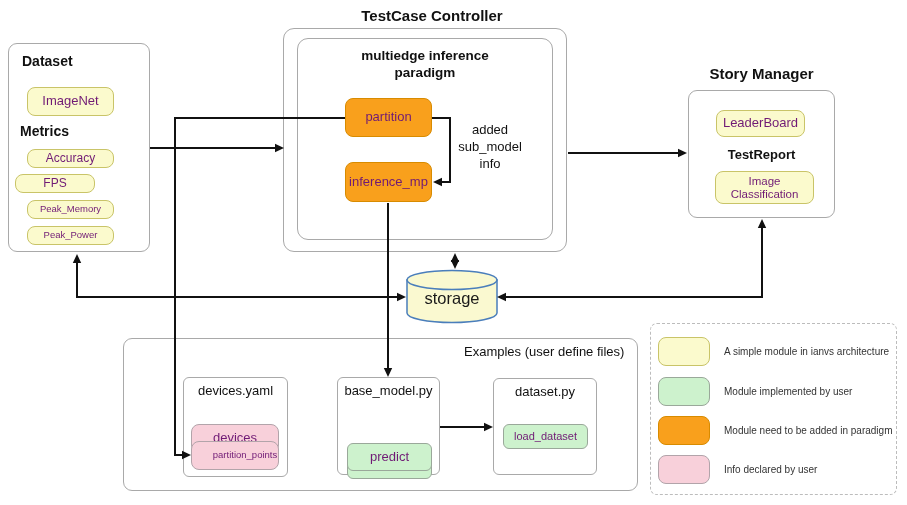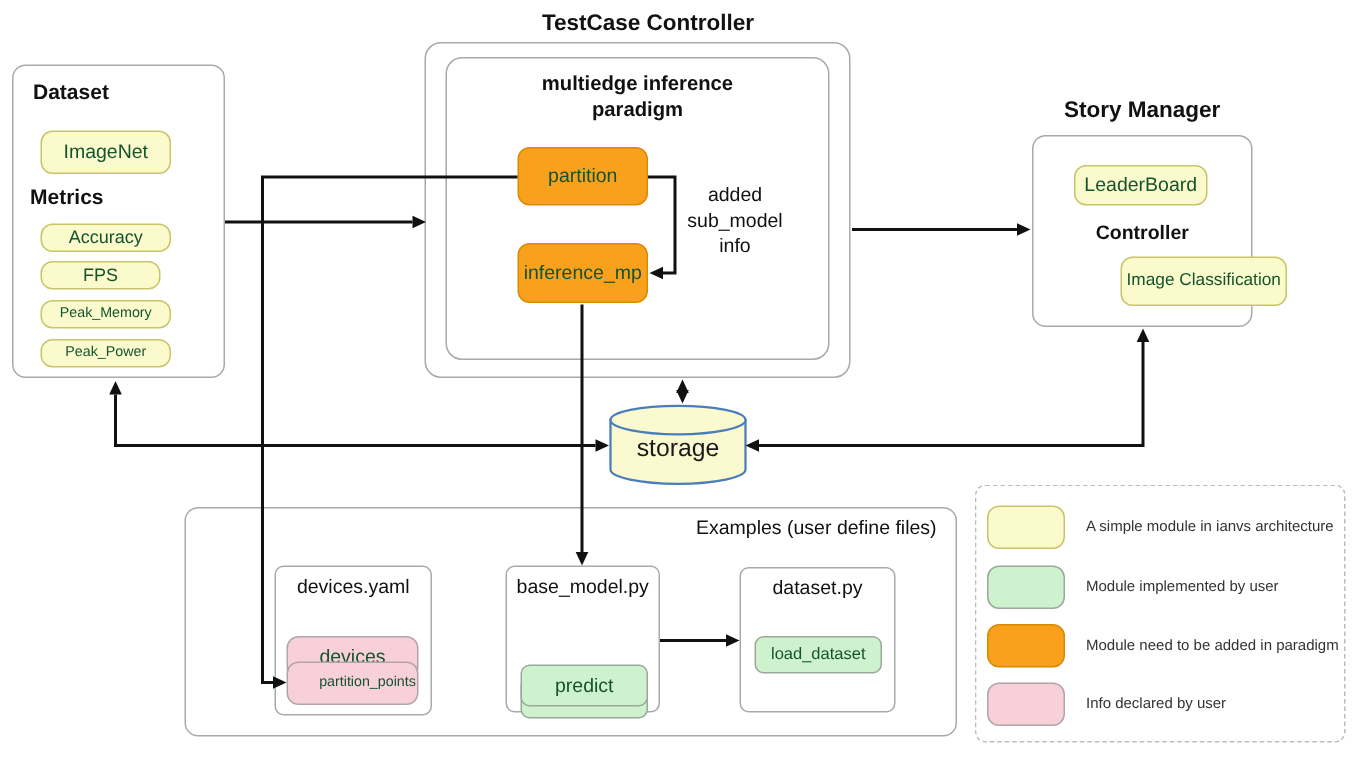--- a/index.html
+++ b/index.html
@@ -1,21 +1,21 @@
 <!DOCTYPE html>
 <html><head>
 <meta charset="utf-8">
 <style>
   html,body{margin:0;padding:0;background:#fff;}
   .canvas{position:relative;width:907px;height:505px;background:#ffffff;overflow:hidden;
           font-family:"Liberation Sans",sans-serif;color:#111;}
   .box{position:absolute;background:#fff;border:1.3px solid #a9a9a9;border-radius:9px;box-sizing:border-box;}
   .dashed{border:1.3px dashed #bcbcbc;border-radius:7px;background:#fff;}
   .module{position:absolute;display:flex;align-items:center;justify-content:center;text-align:center;
-          border-radius:8px;box-sizing:border-box;line-height:1.1;color:#14532d;}
+          border-radius:8px;box-sizing:border-box;line-height:1.1;color:#701a75;}
   .yellow{background:#fbfacd;border:1.2px solid #c9c468;}
   .green{background:#cdf2cd;border:1.2px solid #9aa89a;}
   .orange{background:#f9a01c;border:1.5px solid #d88b00;}
   .pink{background:#f8d0da;border:1.2px solid #b2a4aa;}
   .lbl{position:absolute;white-space:nowrap;}
   .bold{font-weight:bold;}
   .ctr{text-align:center;}
   .f15{font-size:15px;} .f14{font-size:14px;} .f13{font-size:13px;} .f135{font-size:13.5px;}
   .f12{font-size:12px;} .f115{font-size:11.5px;} .f11{font-size:11px;} .f95{font-size:9.5px;}
   .wrap{white-space:normal;}
@@ -28,39 +28,39 @@
 </head>
 <body>
 
 <div class="canvas">
 
   <div class="box" style="left:8px;top:43px;width:142px;height:209px;"></div>
   <div class="lbl bold f14" style="left:22px;top:53px;">Dataset</div>
   <div class="module yellow f13" style="left:27px;top:87px;width:87px;height:29px;">ImageNet</div>
   <div class="lbl bold f14" style="left:20px;top:123px;">Metrics</div>
   <div class="module yellow f12" style="left:27px;top:149px;width:87px;height:19px;">Accuracy</div>
-  <div class="module yellow f12" style="left:27px;top:174px;width:80px;height:19px;">FPS</div>
+  <div class="module yellow f12" style="left:15px;top:174px;width:80px;height:19px;">FPS</div>
   <div class="module yellow f95" style="left:27px;top:200px;width:87px;height:19px;">Peak_Memory</div>
   <div class="module yellow f95" style="left:27px;top:226px;width:87px;height:19px;">Peak_Power</div>
 
   <div class="lbl bold f15 ctr" style="left:332px;top:7px;width:200px;">TestCase Controller</div>
   <div class="box" style="left:283px;top:28px;width:284px;height:224px;border-radius:11px;"></div>
   <div class="box" style="left:297px;top:38px;width:256px;height:202px;border-radius:11px;"></div>
   <div class="lbl bold f135 ctr wrap" style="left:340px;top:48px;width:170px;line-height:1.25;">multiedge inference paradigm</div>
   <div class="module orange f13" style="left:345px;top:98px;width:87px;height:39px;">partition</div>
   <div class="module orange f13" style="left:345px;top:162px;width:87px;height:40px;">inference_mp</div>
   <div class="lbl f13 prelines" style="left:448px;top:122px;width:84px;">added
 sub_model
 info</div>
 
   <div class="lbl bold f15 ctr" style="left:688px;top:65px;width:147px;">Story Manager</div>
   <div class="box" style="left:688px;top:90px;width:147px;height:128px;"></div>
   <div class="module yellow f13" style="left:716px;top:110px;width:89px;height:27px;">LeaderBoard</div>
-  <div class="lbl bold f13 ctr" style="left:688px;top:147px;width:147px;">Controller</div>
-  <div class="module yellow f115 wrap" style="left:747px;top:171px;width:111px;height:33px;">Image Classification</div>
+  <div class="lbl bold f13 ctr" style="left:688px;top:147px;width:147px;">TestReport</div>
+  <div class="module yellow f115 wrap" style="left:715px;top:171px;width:99px;height:33px;">Image Classification</div>
 
   <div class="box" style="left:123px;top:338px;width:515px;height:153px;"></div>
   <div class="lbl f13" style="left:464px;top:344px;">Examples (user define files)</div>
 
   <div class="box" style="left:183px;top:377px;width:105px;height:100px;border-radius:6px;"></div>
   <div class="lbl f13 ctr" style="left:183px;top:383px;width:105px;">devices.yaml</div>
   <div class="module pink f13" style="left:191px;top:424px;width:88px;height:29px;">devices</div>
   <div class="module pink f95" style="left:191px;top:441px;width:88px;height:29px;padding-left:20px;">partition_points</div>
 
   <div class="box" style="left:337px;top:377px;width:103px;height:98px;border-radius:6px;"></div>

